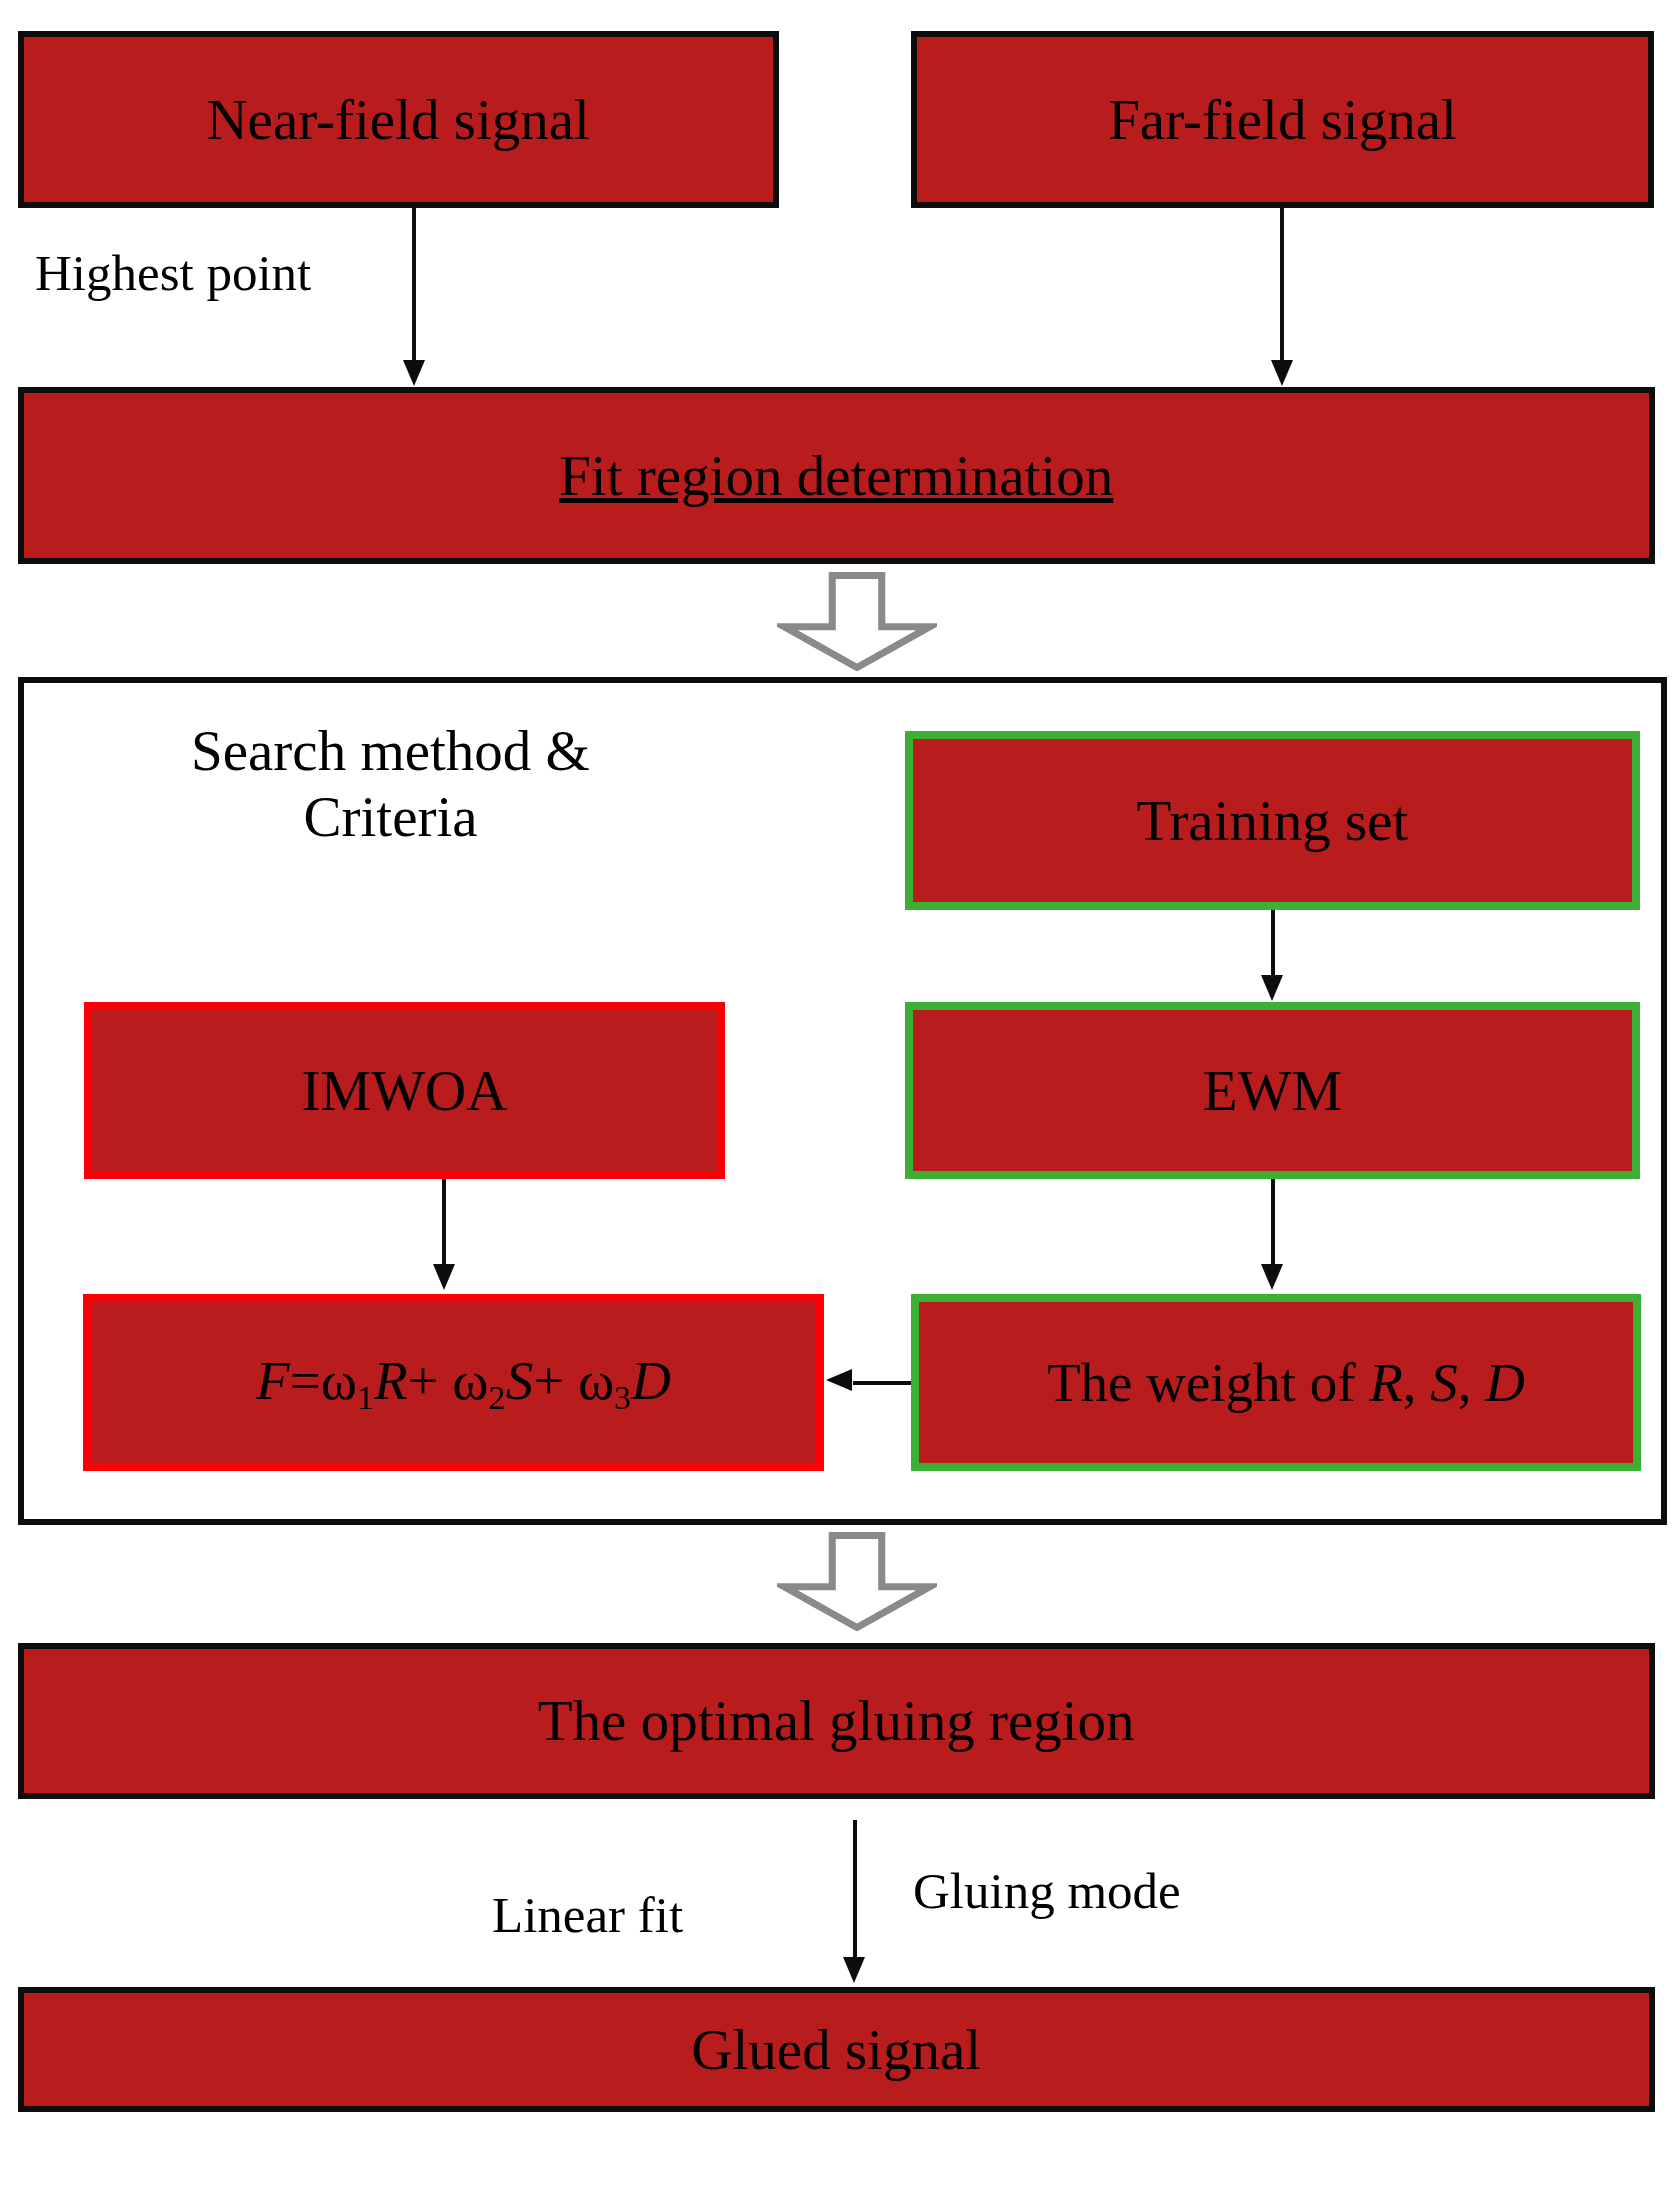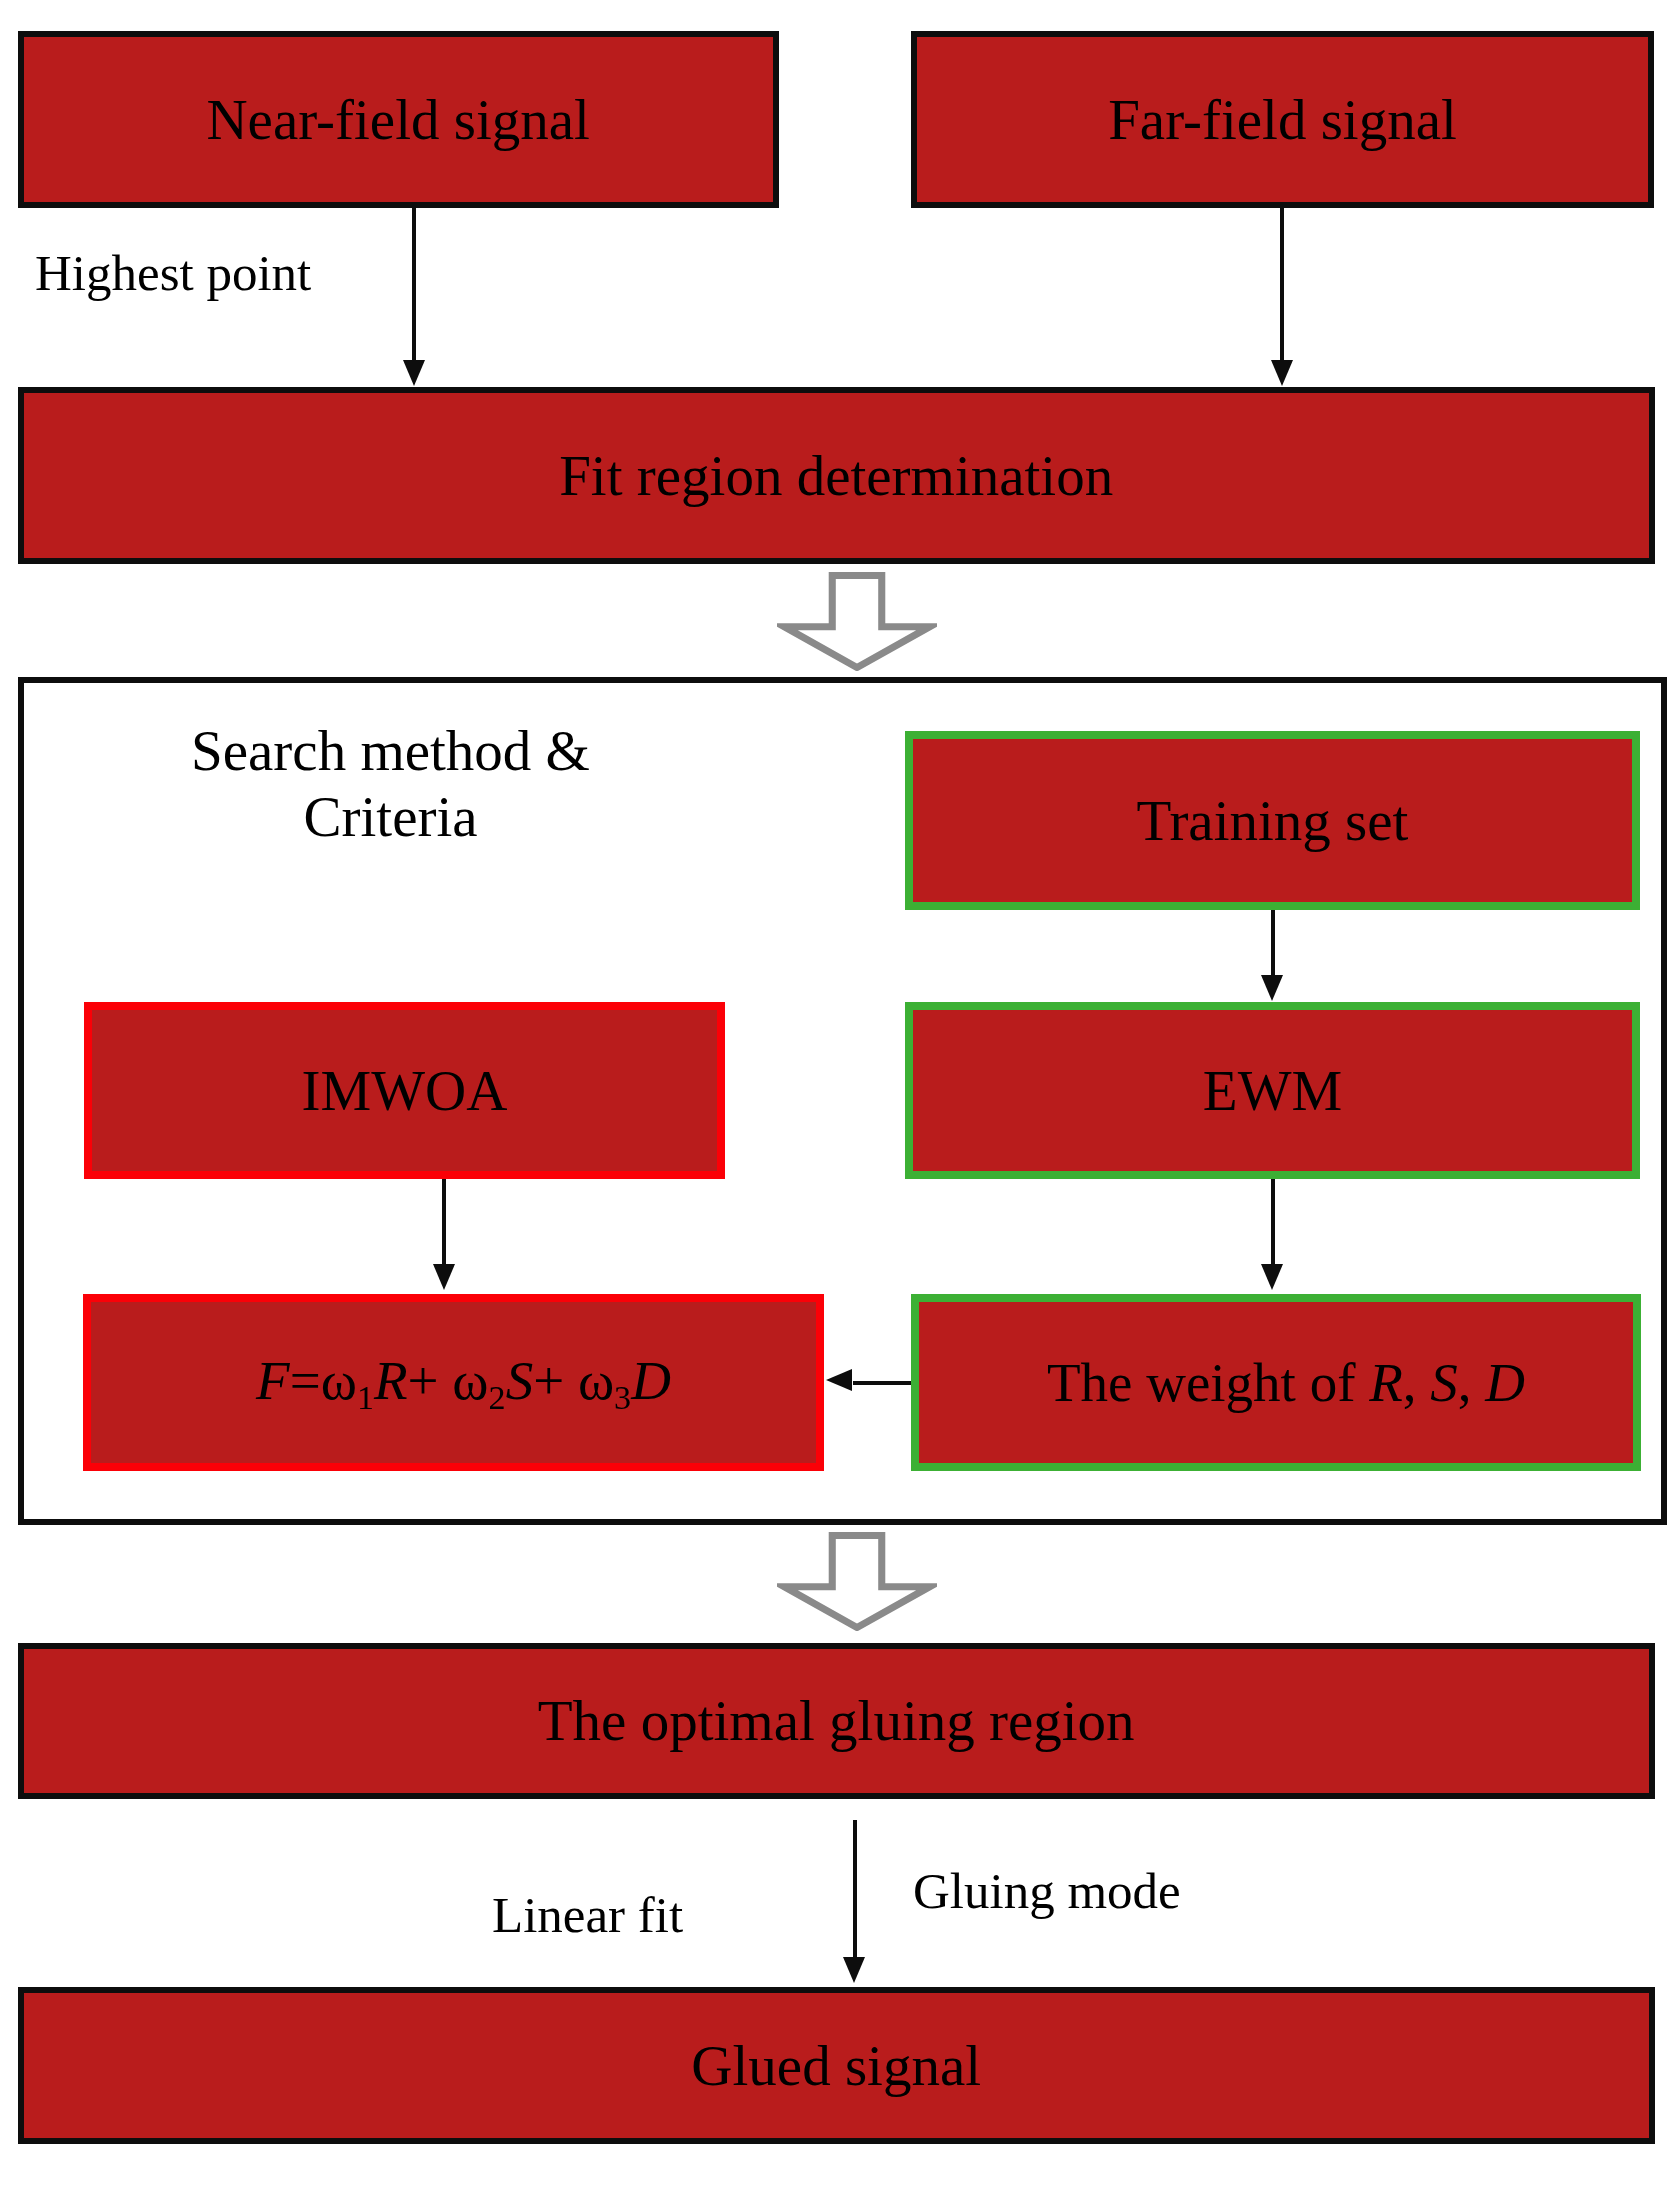--- a/index.html
+++ b/index.html
@@ -95,21 +95,21 @@
 
   <div class="vline" style="left:412px; top:208px; height:155px;"></div>
   <div class="arrowhead-down" style="left:403px; top:360px;"></div>
   <div class="free-label t-lab" style="left:35px; top:244px;">
     <span>Highest point</span>
   </div>
 
   <div class="vline" style="left:1280px; top:208px; height:155px;"></div>
   <div class="arrowhead-down" style="left:1271px; top:360px;"></div>
 
-  <div class="box black t-big" style="left:17.7px; top:387px; width:1637px; height:177px;">
+  <div class="box black t-big" style="left:17.7px; top:387px; width:1637px; height:177px;text-decoration:underline;">
     <span>Fit region determination</span>
   </div>
 
   <div class="blockarrow" style="left:777px; top:572px; width:160px; height:99px;">
     <svg width="160" height="99" viewBox="0 0 180 112">
       <polygon points="62,4 118,4 118,62 172,62 90,108 8,62 62,62" fill="#ffffff" stroke="#8a8a8a" stroke-width="8" stroke-linejoin="miter"></polygon>
     </svg>
   </div>
 
   <div class="box panel" style="left:17.7px; top:677px; width:1649px; height:848px;"></div>
@@ -168,18 +168,18 @@
   <div class="vline" style="left:853px; top:1820px; height:140px;"></div>
   <div class="arrowhead-down" style="left:843px; top:1957px;"></div>
 
   <div class="free-label t-lab" style="left:492px; top:1862px;margin-top:24px;">
     <span>Linear fit</span>
   </div>
   <div class="free-label t-lab" style="left:913px; top:1862px;">
     <span>Gluing mode</span>
   </div>
 
-  <div class="box black t-big" style="left:17.7px; top:1987px; width:1637px; height:157px;">
+  <div class="box black t-big" style="left:17.7px; top:1987px; width:1637px; height:125px;">
     <span>Glued signal</span>
   </div>
 
 </div>
 
 
 </body></html>

